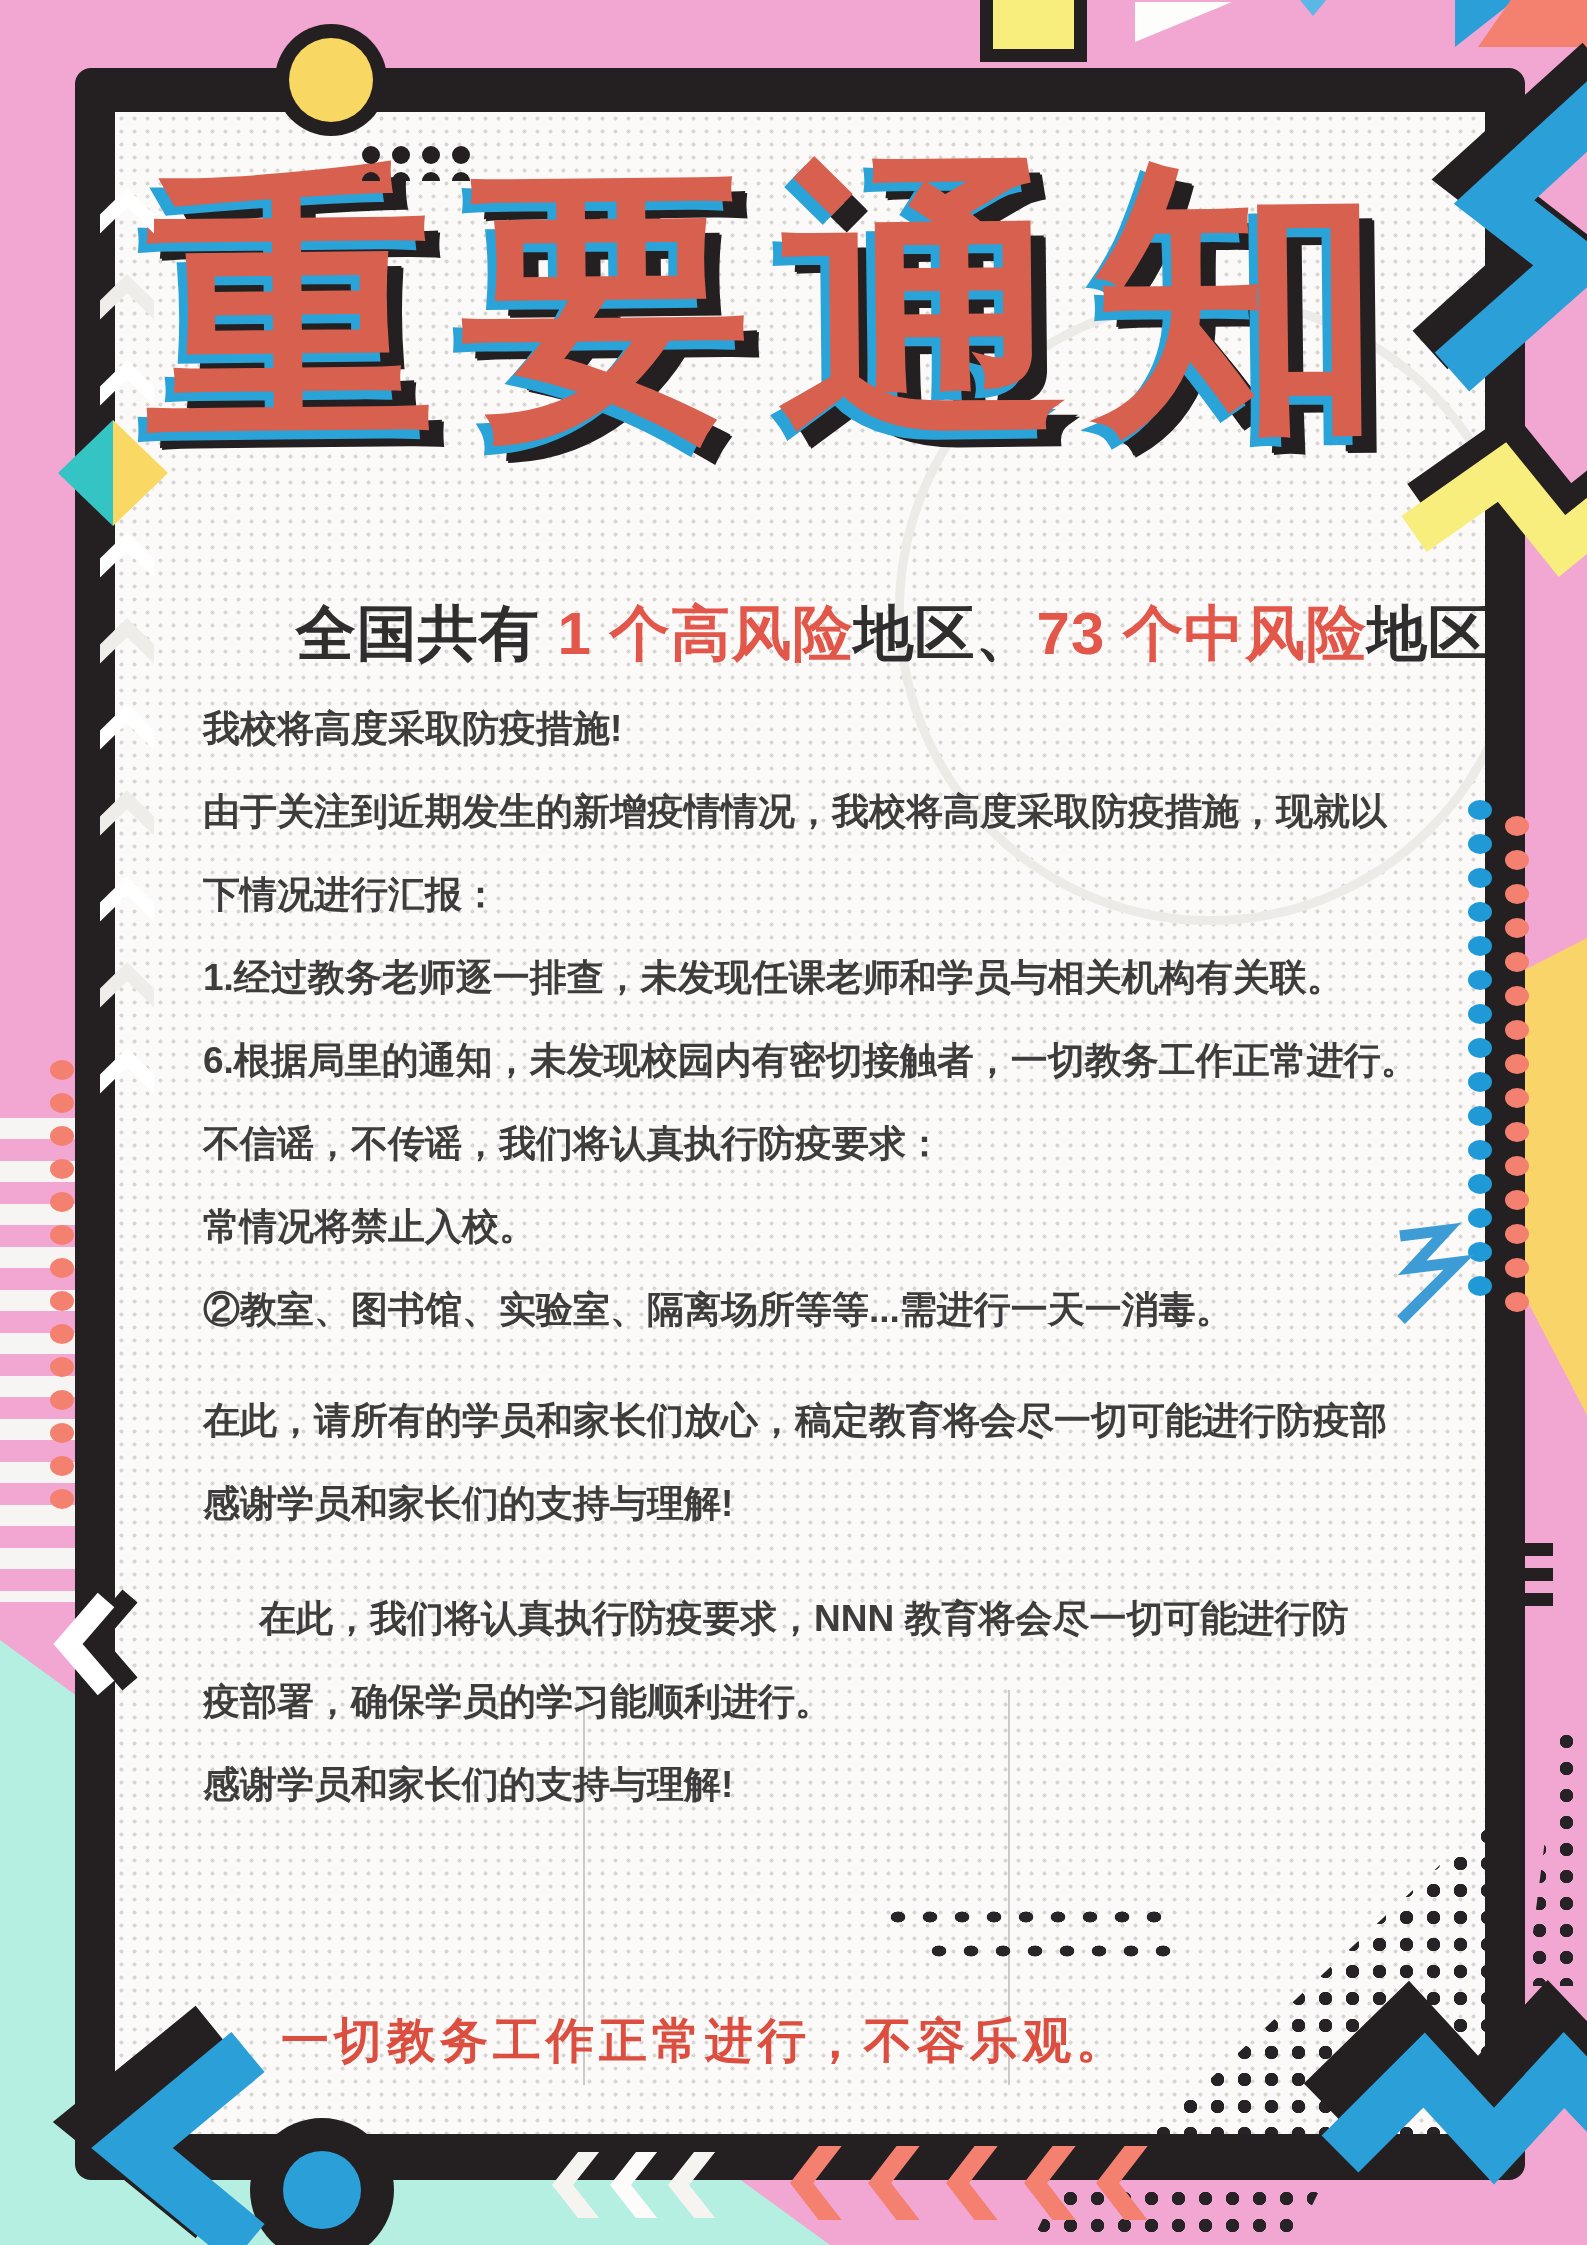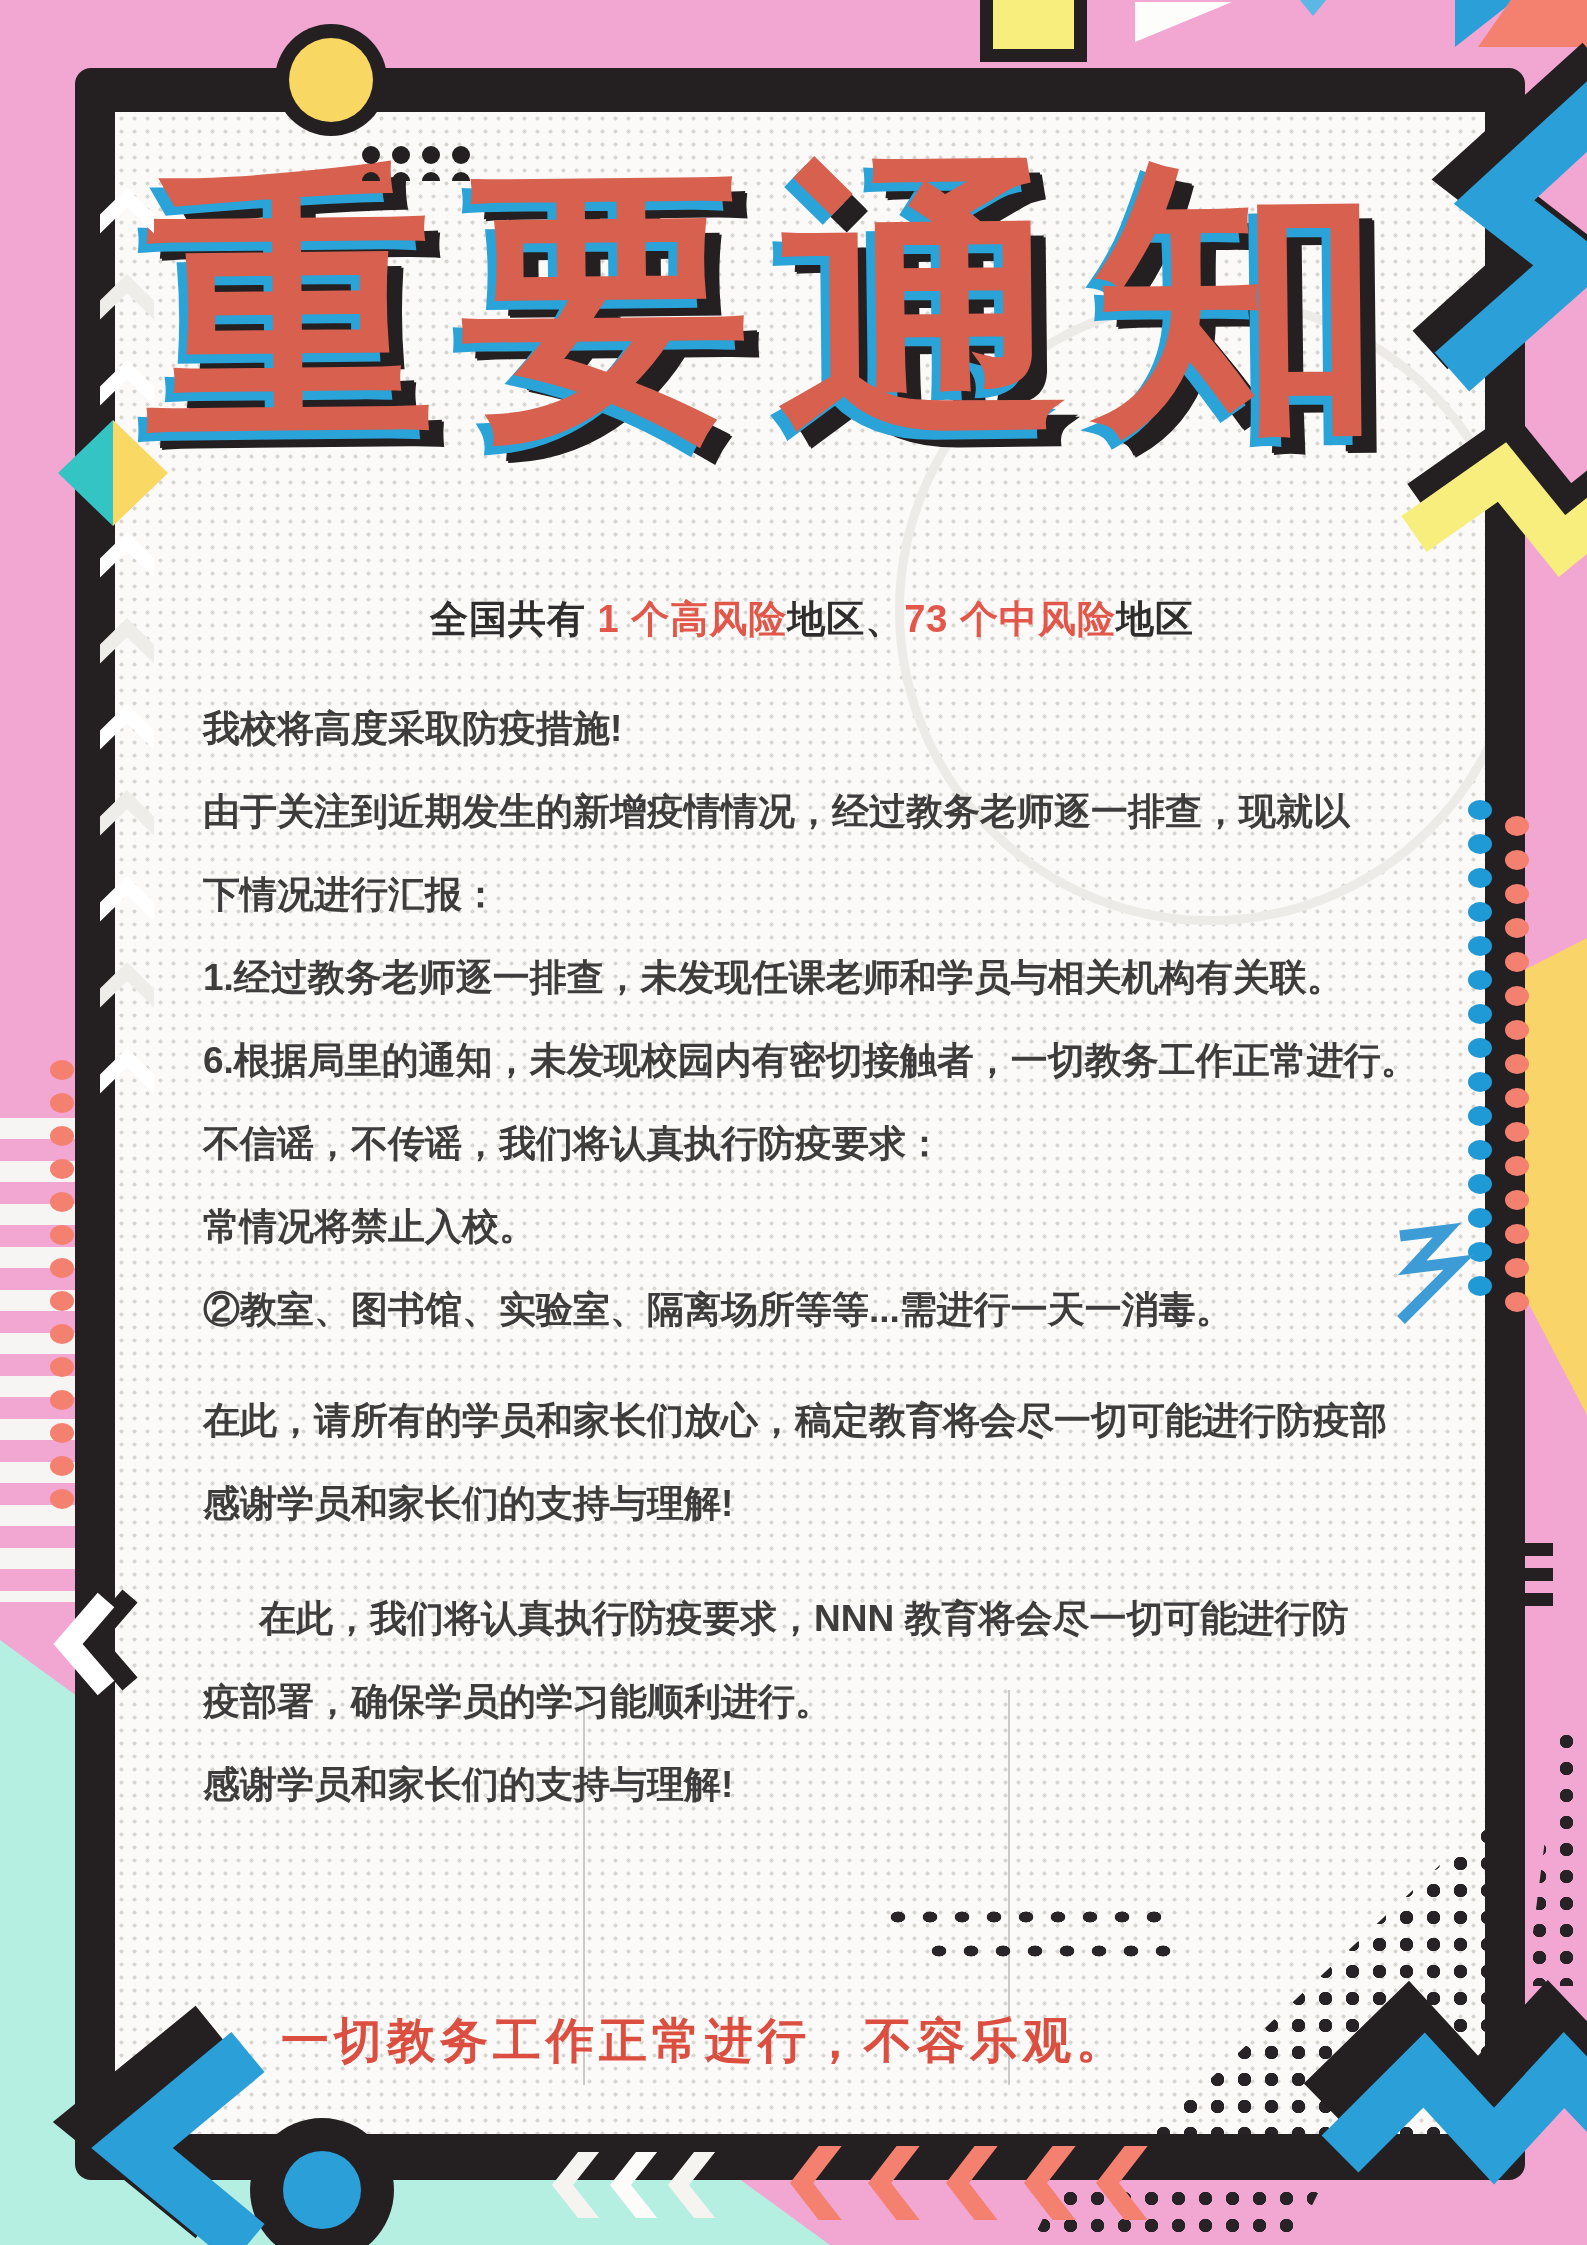--- a/index.html
+++ b/index.html
@@ -14,21 +14,21 @@
          background-image:radial-gradient(#d8d6d3 1.8px,transparent 2.3px);background-size:13px 13px;}
 
   
   #arc{left:780px;top:183px;width:630px;height:630px;border:9px solid #edebe8;border-radius:50%;}
   .vline{width:2px;height:395px;top:1578px;background:#ccc9c6;}
 
   
   #title{left:30px;top:38px;width:1320px;font-size:290px;line-height:1.05;font-weight:900;
          color:#d7604f;letter-spacing:26px;white-space:nowrap;transform:rotate(-0.6deg);
          text-shadow:-9px 9px 0 #2aa3d8,13px 15px 0 #241f21,15px 17px 0 #241f21;}
-  #subtitle{left:12px;top:482px;width:100%;text-align:center;font-size:38px;font-weight:900;color:#2f2d2e;letter-spacing:1px;}
+  #subtitle{left:4px;top:482px;width:100%;text-align:right;font-size:60px;font-weight:900;color:#2f2d2e;letter-spacing:1px;}
   #subtitle .hl{color:#e2574a;}
   #body{left:0;top:575px;width:100%;padding-left:88px;padding-right:60px;}
   #body .bl{height:83px;line-height:83px;font-size:37px;font-weight:700;color:#3f3c3d;white-space:nowrap;}
   #body .gap1{margin-top:28px;}
   #body .gap2{margin-top:32px;}
   #body .ind{padding-left:56px;}
   #closing{left:0;top:1897px;width:100%;text-align:center;padding-right:190px;
            font-size:48px;font-weight:900;letter-spacing:5px;color:#dc4f40;}
 
   
@@ -132,21 +132,21 @@
     <div class="abs dotrow" id="dr2"></div>
 
     <div class="abs" id="title">重要通知</div>
 
     <div class="abs" id="subtitle">
       <span>全国共有 </span><span class="hl">1 个高风险</span><span>地区、</span><span class="hl">73 个中风险</span><span>地区</span>
     </div>
 
     <div class="abs" id="body">
       <div class="bl">我校将高度采取防疫措施!</div>
-      <div class="bl">由于关注到近期发生的新增疫情情况，经过教务老师逐一排查，现就以</div>
+      <div class="bl">由于关注到近期发生的新增疫情情况，我校将高度采取防疫措施，现就以</div>
       <div class="bl">下情况进行汇报：</div>
       <div class="bl">1.经过教务老师逐一排查，未发现任课老师和学员与相关机构有关联。</div>
       <div class="bl">6.根据局里的通知，未发现校园内有密切接触者，一切教务工作正常进行。</div>
       <div class="bl">不信谣，不传谣，我们将认真执行防疫要求：</div>
       <div class="bl">常情况将禁止入校。</div>
       <div class="bl">②教室、图书馆、实验室、隔离场所等等...需进行一天一消毒。</div>
       <div class="bl gap1">在此，请所有的学员和家长们放心，稿定教育将会尽一切可能进行防疫部</div>
       <div class="bl">感谢学员和家长们的支持与理解!</div>
       <div class="bl gap2 ind">在此，我们将认真执行防疫要求，NNN 教育将会尽一切可能进行防</div>
       <div class="bl">疫部署，确保学员的学习能顺利进行。</div>

